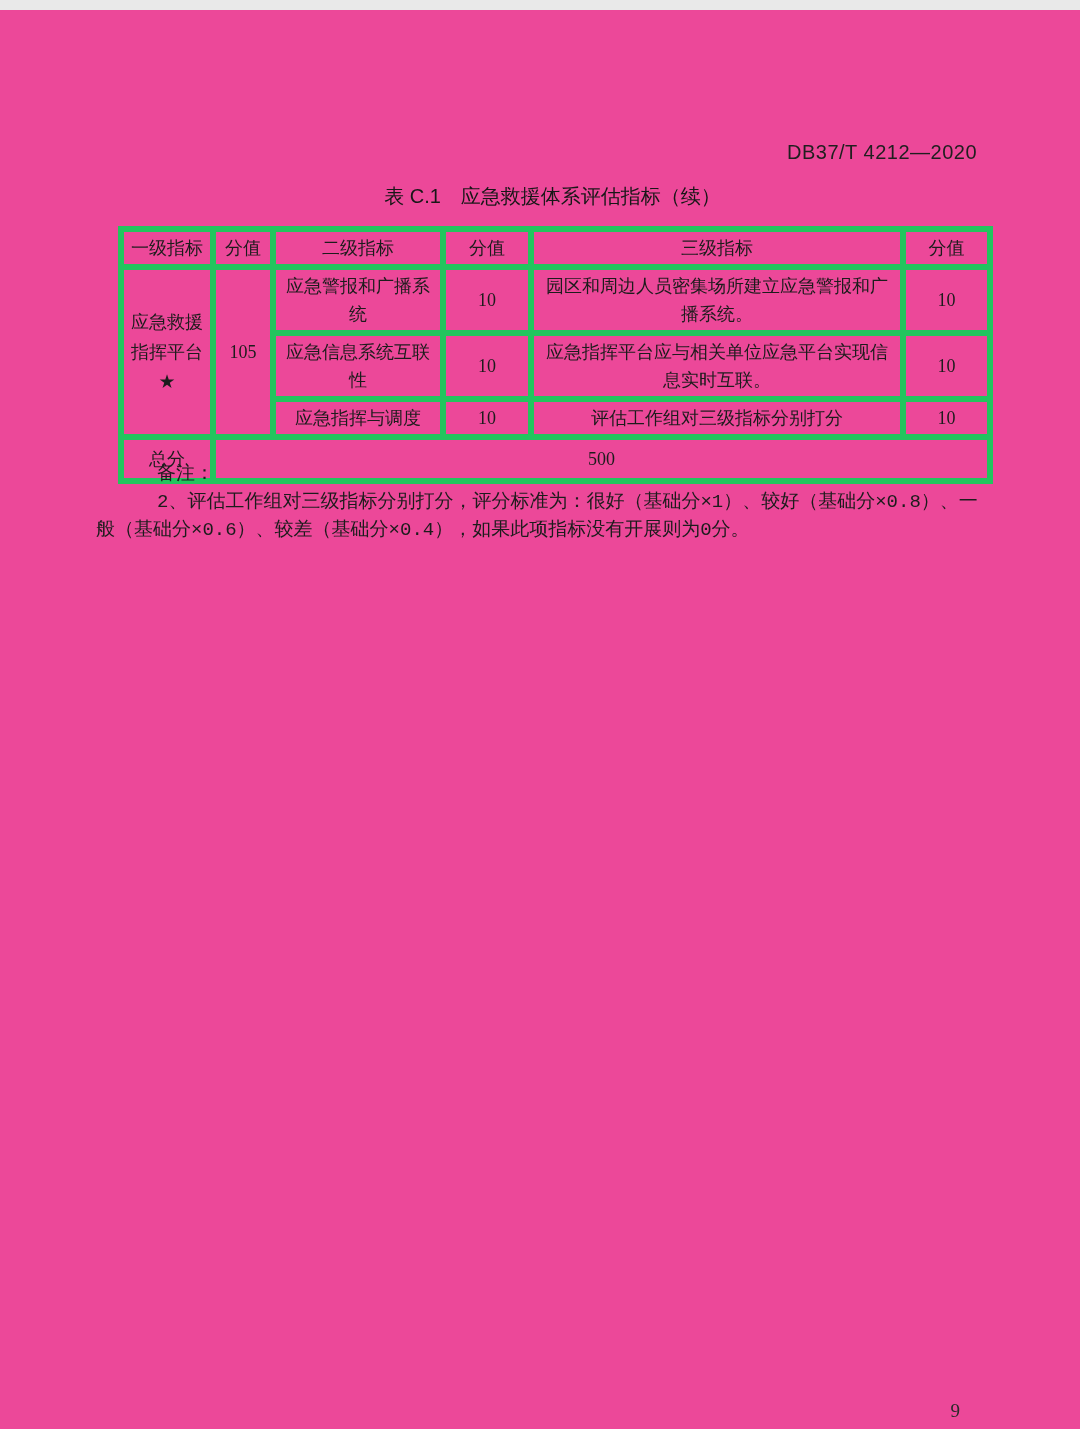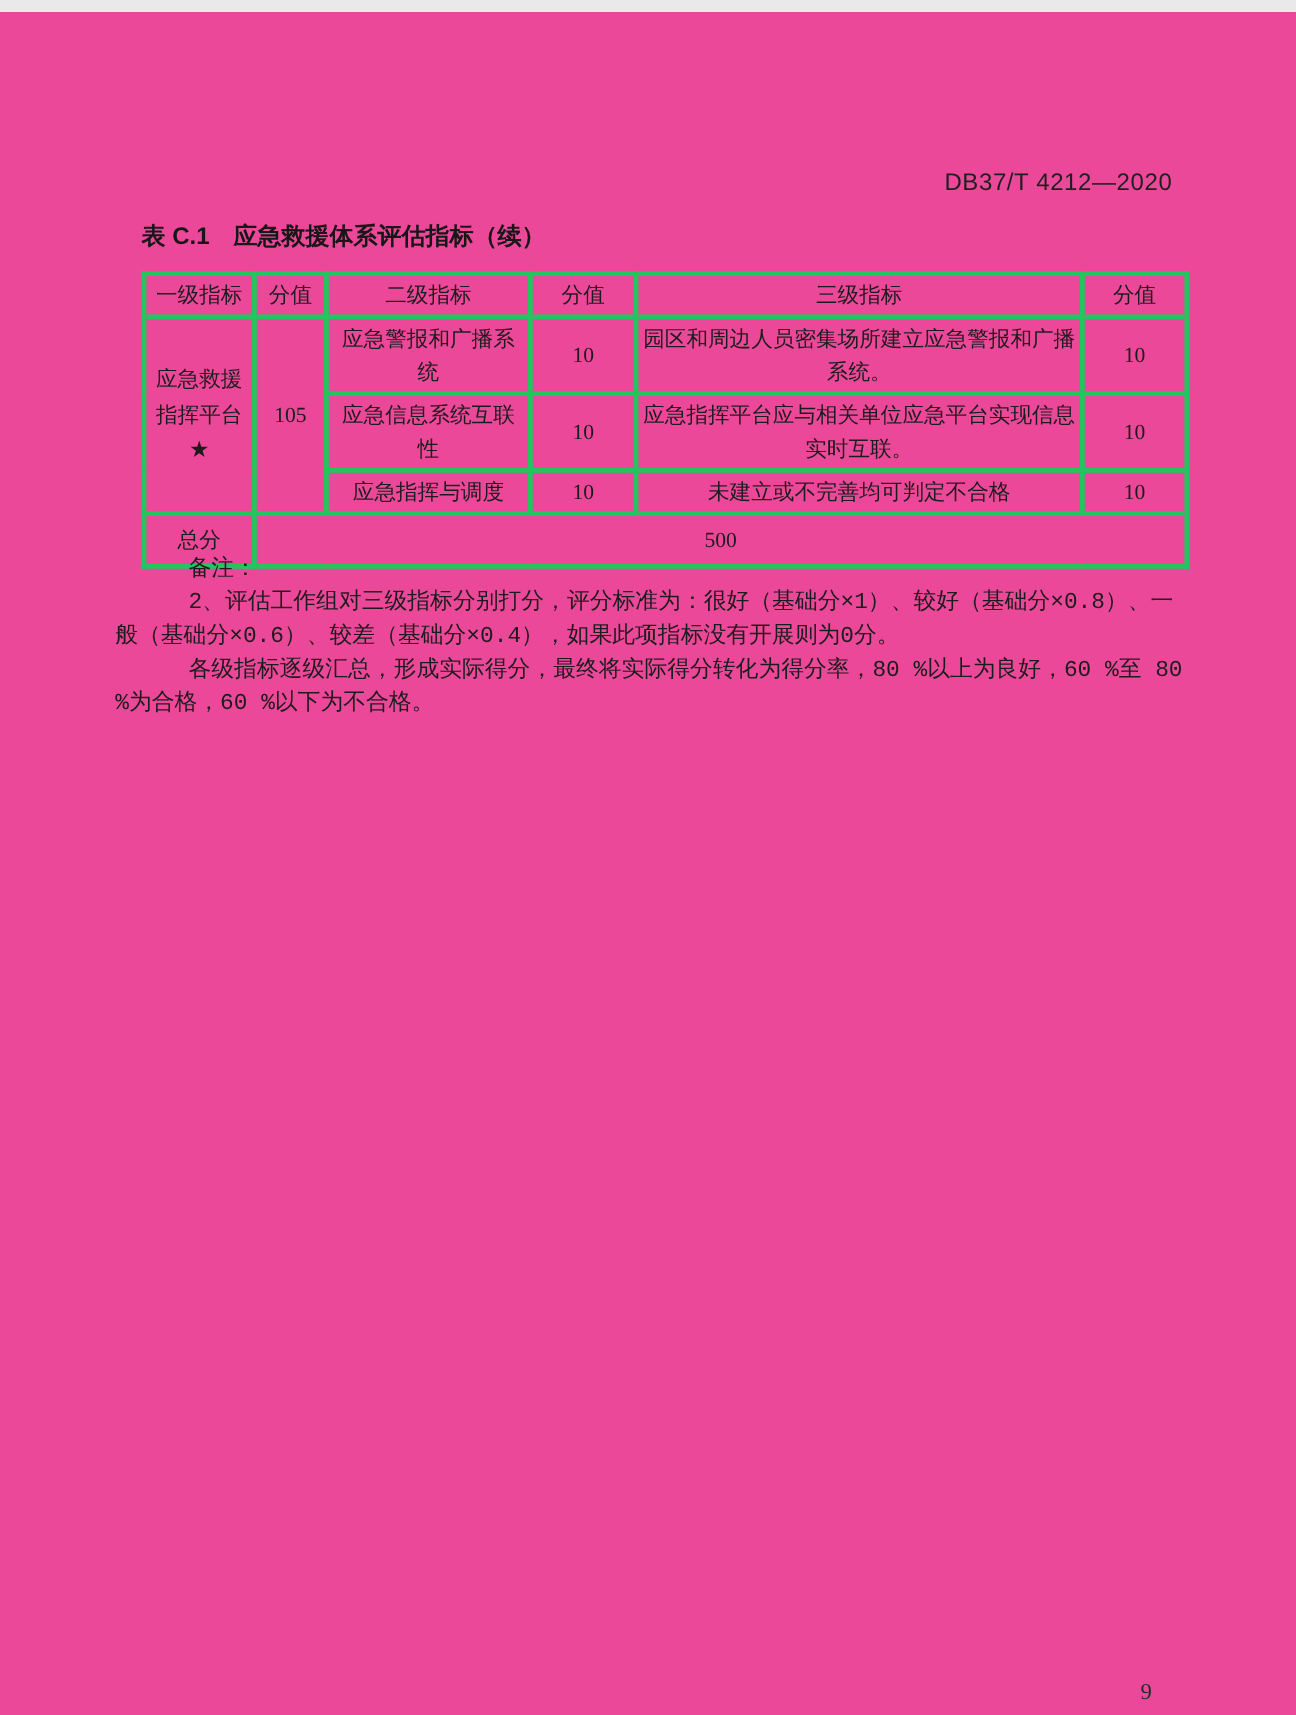--- a/index.html
+++ b/index.html
@@ -21,38 +21,39 @@
     font-family: "Liberation Sans", "DejaVu Sans", sans-serif;
     font-size: 20px;
     letter-spacing: 0.5px;
     color: #1f1f1f;
   }
   .table-title {
     position: absolute;
     top: 173px;
     left: 118px;
     width: 869px;
+    text-align: center;
     font-family: "Liberation Sans", "DejaVu Sans", sans-serif;
-    font-weight: bold;
+    font-weight: normal;
     font-size: 20px;
     color: #171717;
   }
   table.eval {
     position: absolute;
     top: 216px;
     left: 118px;
     width: 869px;
     border-collapse: collapse;
     table-layout: fixed;
     font-size: 18px;
     color: #1c1c1c;
     border: 2px solid #2b2b2b;
   }
   table.eval th, table.eval td {
-    border: 4px solid #22c55e;
+    border: 6px solid #22c55e;
     text-align: center;
     vertical-align: middle;
     padding: 2px 4px;
     font-weight: normal;
     line-height: 28px;
   }
   tr.hdr { height: 31px; }
   tr.hdr th { border-bottom: 2px solid #2b2b2b; font-size: 18px; }
   tr.r1 { height: 57px; }
   tr.r2 { height: 61px; }
@@ -128,31 +129,30 @@
       </tr>
       <tr class="r2">
         <td>应急信息系统互联性</td>
         <td>10</td>
         <td class="lvl3">应急指挥平台应与相关单位应急平台实现信息实时互联。</td>
         <td>10</td>
       </tr>
       <tr class="r3">
         <td>应急指挥与调度</td>
         <td>10</td>
-        <td class="lvl3">未建立或不完善均可判定不合格</td>
+        <td class="lvl3">评估工作组对三级指标分别打分</td>
         <td>10</td>
       </tr>
       <tr class="total">
         <td>总分</td>
         <td colspan="5">500</td>
       </tr>
     </tbody>
   </table>
 
   <div class="notes">
     <p>备注：</p>
     <p>2、评估工作组对三级指标分别打分，评分标准为：很好（基础分×1）、较好（基础分×0.8）、一般（基础分×0.6）、较差（基础分×0.4），如果此项指标没有开展则为0分。</p>
-    <p>各级指标逐级汇总，形成实际得分，最终将实际得分转化为得分率，80 %以上为良好，60 %至 80 %为合格，60 %以下为不合格。</p>
   </div>
 
   <div class="page-number">9</div>
 
 </div>
 
 </body></html>

